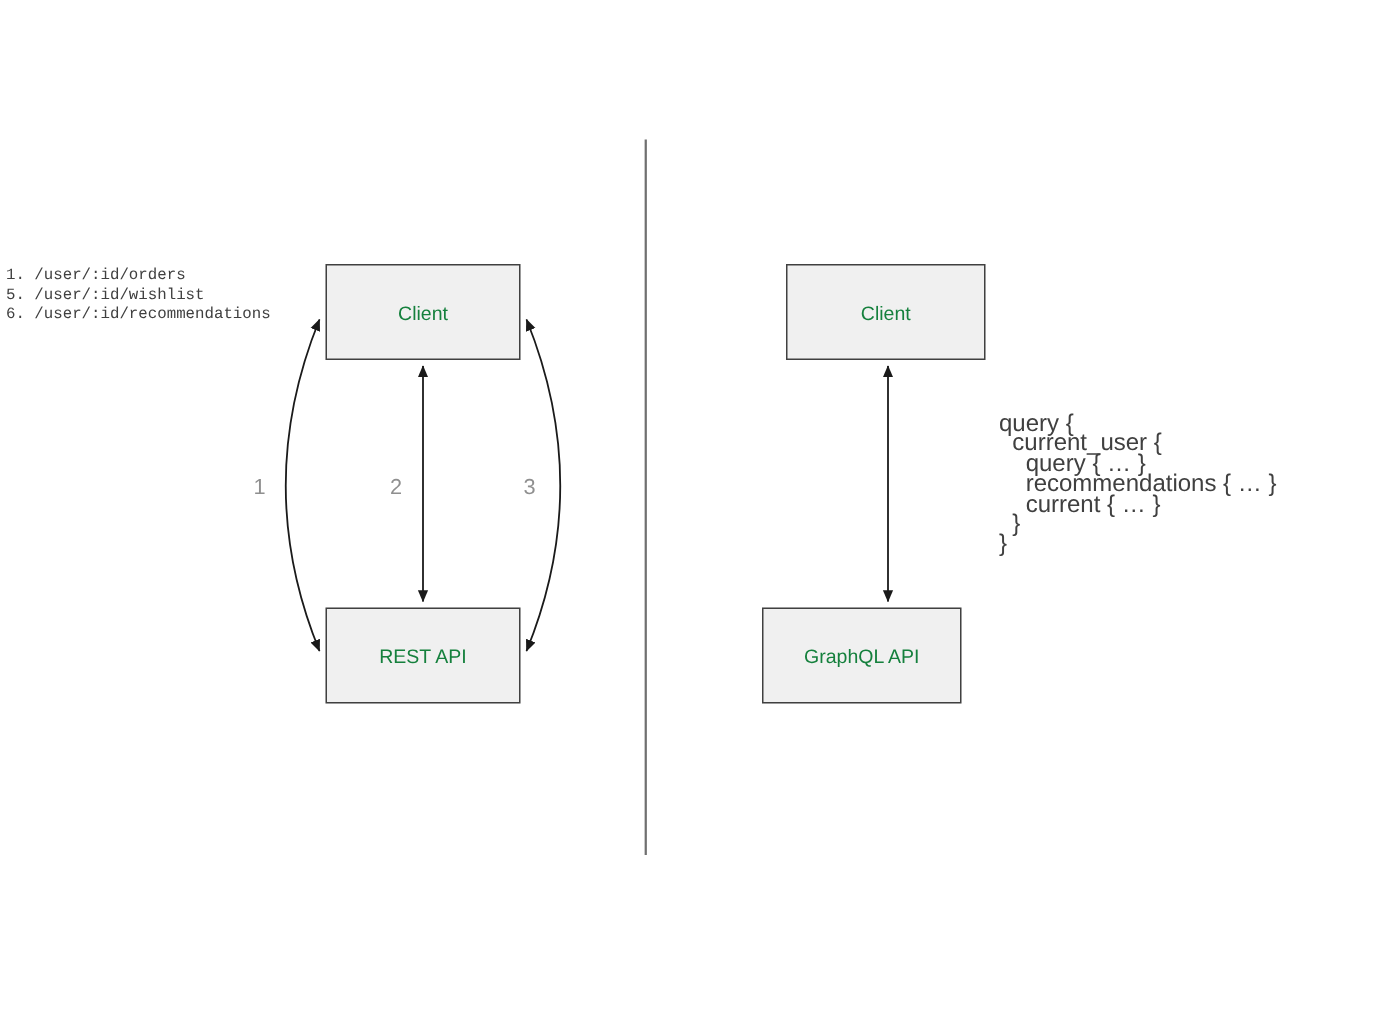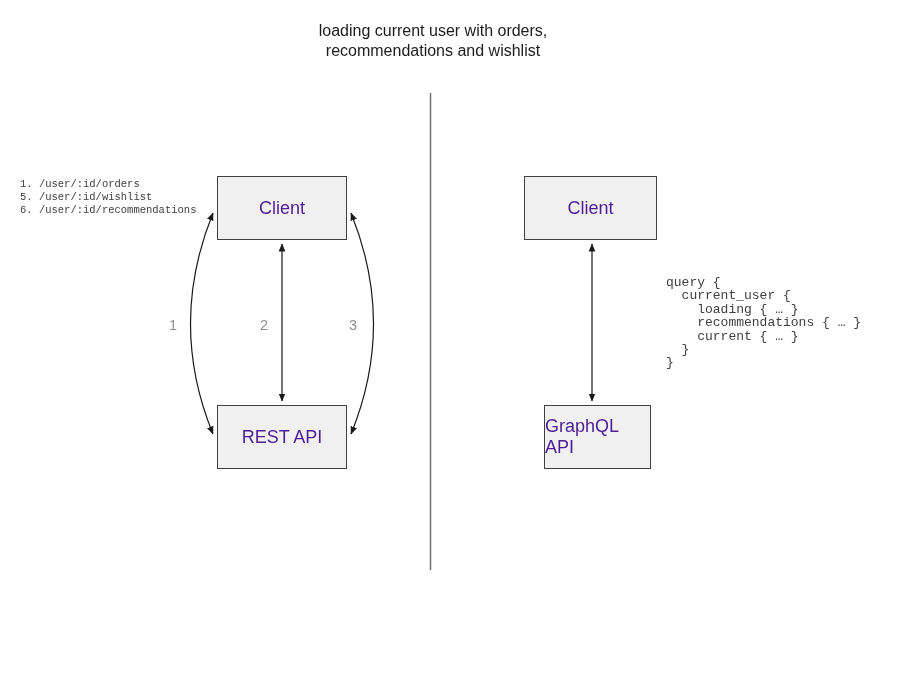--- a/index.html
+++ b/index.html
@@ -33,68 +33,66 @@
     height: 689px;
   }
 
   .node-box {
     position: absolute;
     background: #f0f0f0;
     border: 1.5px solid #404040;
     display: flex;
     align-items: center;
     justify-content: center;
-    font-size: 18px;
-    color: #4c1d95;
+    font-size: 13px;
+    color: #15803d;
   }
   .box-left-client   { left: 217px; top: 176px; width: 130px; height: 64px; }
   .box-left-api      { left: 217px; top: 405px; width: 130px; height: 64px; }
   .box-right-client  { left: 524px; top: 176px; width: 133px; height: 64px; }
-  .box-right-api     { left: 544px; top: 405px; width: 107px; height: 64px; }
+  .box-right-api     { left: 508px; top: 405px; width: 133px; height: 64px; }
 
   .endpoints {
     position: absolute;
     left: 4px;
     top: 178px;
     font-family: "Liberation Mono", "DejaVu Sans Mono", monospace;
     font-size: 10.5px;
     line-height: 13px;
     color: #404040;
   }
-  .endpoints .line { white-space: pre; margin-left: 16px; }
+  .endpoints .line { white-space: pre; }
 
   .arrow-label {
     position: absolute;
     width: 24px;
     text-align: center;
     font-size: 14.5px;
     color: #8f8f8f;
   }
   .label-1 { left: 161px; top: 317px; }
   .label-2 { left: 252px; top: 317px; }
   .label-3 { left: 341px; top: 317px; }
 
   .query-code {
     position: absolute;
     left: 666px;
     top: 276px;
-    font-family: Liberation Mono, monospace;
-    font-size: 13px;
+    font-family: Liberation Sans, sans-serif;
+    font-size: 16px;
     line-height: 13.4px;
     color: #404040;
   }
   .query-code .line { white-space: pre; }
 </style>
 </head>
 <body>
 
 <div class="canvas">
 
-  <div class="title">loading current user with orders,
-recommendations and wishlist</div>
 
   <svg class="arrow-layer" viewBox="0 0 917 689" xmlns="http://www.w3.org/2000/svg">
     <defs>
       <marker id="ah" viewBox="0 0 8 8" refX="7.5" refY="4" markerWidth="8" markerHeight="8" markerUnits="userSpaceOnUse" orient="auto-start-reverse">
         <path d="M0,0.6 L8,4 L0,7.4 Z" fill="#1a1a1a"></path>
       </marker>
     </defs>
 
     <line x1="430.5" y1="93" x2="430.5" y2="570" stroke="#707070" stroke-width="1.5"></line>
 
@@ -121,20 +119,20 @@
 
   <div class="node-box box-right-api">GraphQL API</div>
 
   <div class="arrow-label label-1">1</div>
   <div class="arrow-label label-2">2</div>
   <div class="arrow-label label-3">3</div>
 
   <div class="query-code">
     <div class="line">query {</div>
     <div class="line">  current_user {</div>
-    <div class="line">    loading { … }</div>
+    <div class="line">    query { … }</div>
     <div class="line">    recommendations { … }</div>
     <div class="line">    current { … }</div>
     <div class="line">  }</div>
     <div class="line">}</div>
   </div>
 
 </div>
 
 </body></html>

